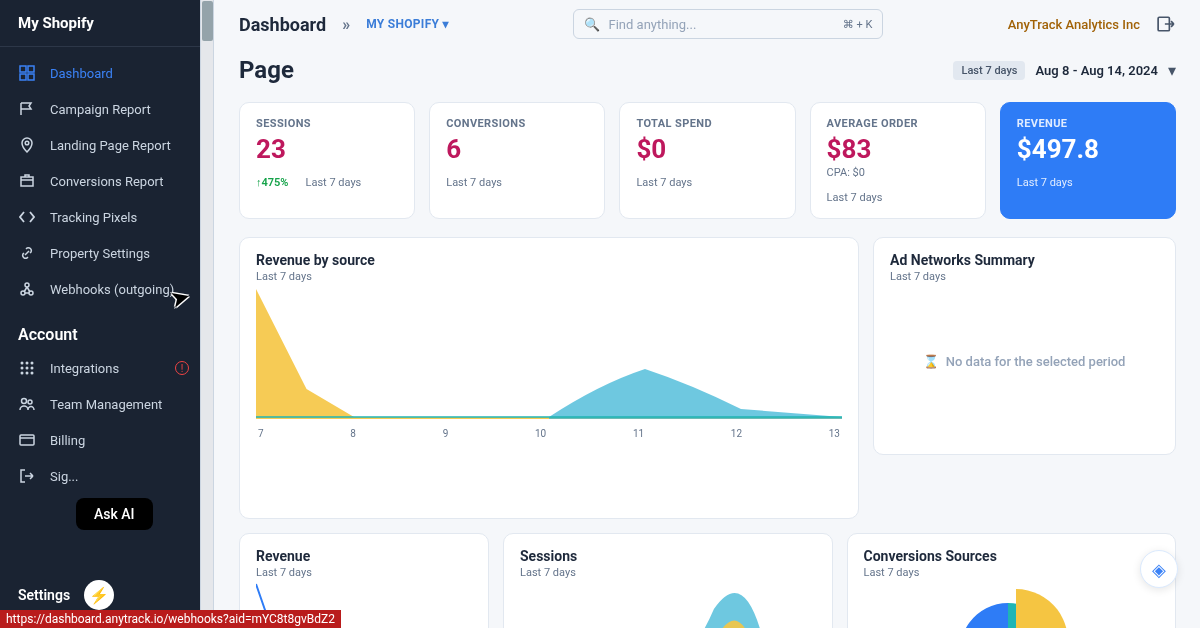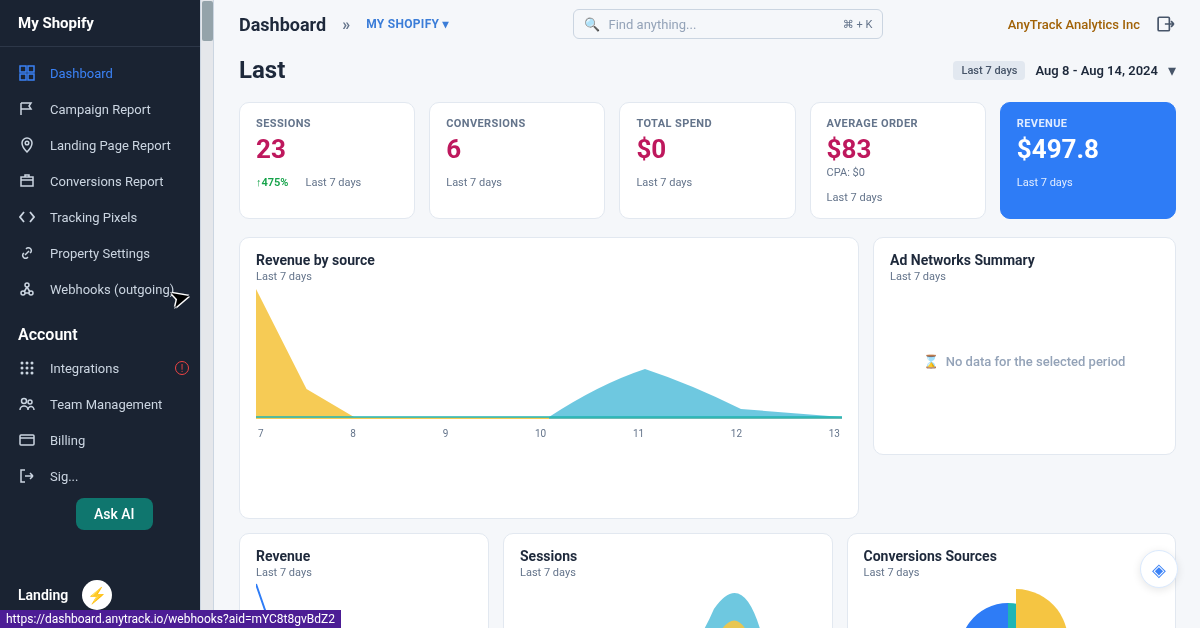--- a/index.html
+++ b/index.html
@@ -7,21 +7,21 @@
 
 .sidebar { position: absolute; left: 0; top: 0; width: 205px; height: 628px; background: #1a2332; color: #cbd5e1; display: flex; flex-direction: column; }
 .sidebar-header { padding: 14px 18px; font-weight: 700; font-size: 15px; color: #fff; border-bottom: 1px solid #2d3748; }
 .sidebar-items { flex: 1; padding-top: 8px; overflow-y: auto; }
 .sidebar-item { display: flex; align-items: center; gap: 14px; padding: 9px 18px; font-size: 13px; color: #cbd5e1; cursor: pointer; position: relative; }
 .sidebar-item.active { color: #3b82f6; }
 .sidebar-item .icon { width: 18px; height: 18px; display: inline-flex; align-items: center; justify-content: center; flex-shrink: 0; }
 .section-label { padding: 18px 18px 6px; font-size: 16px; font-weight: 600; color: #fff; }
 .sidebar-alert { width: 14px; height: 14px; border: 1.5px solid #ef4444; border-radius: 50%; color: #ef4444; font-size: 10px; display: flex; align-items: center; justify-content: center; position: absolute; right: 16px; }
 
-.ask-ai { position: absolute; left: 76px; bottom: 98px; background: #0f766e; color: #fff; padding: 8px 18px; border-radius: 8px; font-size: 14px; font-weight: 500; cursor: pointer; }
+.ask-ai { position: absolute; left: 76px; bottom: 98px; background: #000000; color: #fff; padding: 8px 18px; border-radius: 8px; font-size: 14px; font-weight: 500; cursor: pointer; }
 .support-row { position: absolute; left: 0; bottom: 18px; padding: 0 18px; display: flex; align-items: center; gap: 14px; color: #fff; font-weight: 600; font-size: 14px; }
 .support-badge { width: 30px; height: 30px; background: #fff; border-radius: 50%; display: flex; align-items: center; justify-content: center; color: #3b82f6; font-size: 16px; }
 
 .main { position: absolute; left: 215px; top: 0; right: 0; height: 628px; }
 
 .topbar { height: 48px; display: flex; align-items: center; padding: 0 24px; gap: 16px; }
 .crumb-title { font-size: 18px; font-weight: 700; color: #1e293b; }
 .crumb-sep { color: #64748b; font-weight: 700; }
 .crumb-dropdown { font-size: 12px; font-weight: 700; color: #3b7dd8; letter-spacing: .3px; cursor: pointer; }
 .search-box { margin-left: auto; margin-right: auto; width: 310px; border: 1px solid #cbd5e1; border-radius: 6px; height: 30px; display: flex; align-items: center; padding: 0 10px; gap: 8px; color: #94a3b8; font-size: 13px; position: relative; }
@@ -61,21 +61,21 @@
 .panel.small { width: 250px; height: 178px; }
 .panel.conv { flex:1; height:178px; }
 
 .chart-area { position: relative; height: 150px; margin-top: 6px; }
 .x-axis { position:absolute; bottom:0; left:0; right:0; display:flex; justify-content:space-between; font-size:10px; color:#64748b; padding: 0 2px;}
 
 .cursor-arrow { position:absolute; left:170px; top:284px; font-size:24px; color:#000; text-shadow: -1px -1px 0 #fff, 1px -1px 0 #fff, -1px 1px 0 #fff, 1px 1px 0 #fff; pointer-events:none; z-index:50; transform: rotate(-15deg);}
 .scrollbar-track { position:absolute; left:200px; top:0; width:14px; height:628px; background:#e5e7eb; border-left:1px solid #cbd5e1; border-right:1px solid #cbd5e1;}
 .scrollbar-thumb { position:absolute; left:1px; top:1px; width:11px; height:40px; background:#94a3aa; border-radius:2px;}
 
-.status-bar { position:absolute; left:0; bottom:0; background:#4c1d95; color:#fff; font-size:12px; padding:2px 6px; z-index:60; }
+.status-bar { position:absolute; left:0; bottom:0; background:#b91c1c; color:#fff; font-size:12px; padding:2px 6px; z-index:60; }
 
 .fab { position:absolute; right:22px; bottom:40px; width:38px; height:38px; border-radius:50%; background:#fff; border:1px solid #dbeafe; display:flex; align-items:center; justify-content:center; color:#3b82f6; font-size:18px; box-shadow:0 2px 8px rgba(0,0,0,.1); cursor:pointer;}
 
 svg { display:block; }
 </style>
 </head>
 <body>
 
 <div class="sidebar">
   <div class="sidebar-header">My Shopify</div>
@@ -188,21 +188,21 @@
           <svg width="16" height="16" viewBox="0 0 16 16" fill="none" stroke="currentColor" stroke-width="1.5">
             <path d="M6 2H2v12h4M6 8h8m0 0l-3-3m3 3l-3 3"></path>
           </svg>
         </span>
       <span>Sig...</span>
     </div>
   </div>
 
   <div class="ask-ai">Ask AI</div>
   <div class="support-row">
-    <span>Landing</span>
+    <span>Settings</span>
     <span class="support-badge">⚡</span>
   </div>
 </div>
 
 <div class="scrollbar-track">
   <div class="scrollbar-thumb"></div>
 </div>
 
 <div class="main">
   <div class="topbar">
@@ -218,21 +218,21 @@
     <span class="exit-icon">
         <svg width="18" height="18" viewBox="0 0 16 16" fill="none" stroke="currentColor" stroke-width="1.5">
           <rect x="1" y="2" width="10" height="12" rx="1"></rect>
           <path d="M7 8h8m0 0l-2.5-2.5M15 8l-2.5 2.5"></path>
         </svg>
       </span>
   </div>
 
   <div class="page">
     <div class="page-header">
-      <div class="page-title">Last</div>
+      <div class="page-title">Page</div>
       <div class="date-controls">
         <span class="date-badge">Last 7 days</span>
         <span class="date-range">Aug 8  -  Aug 14, 2024</span>
         <span class="date-caret">▾</span>
       </div>
     </div>
 
     <div class="kpi-row">
       <div class="kpi">
         <div class="kpi-label">SESSIONS</div>

